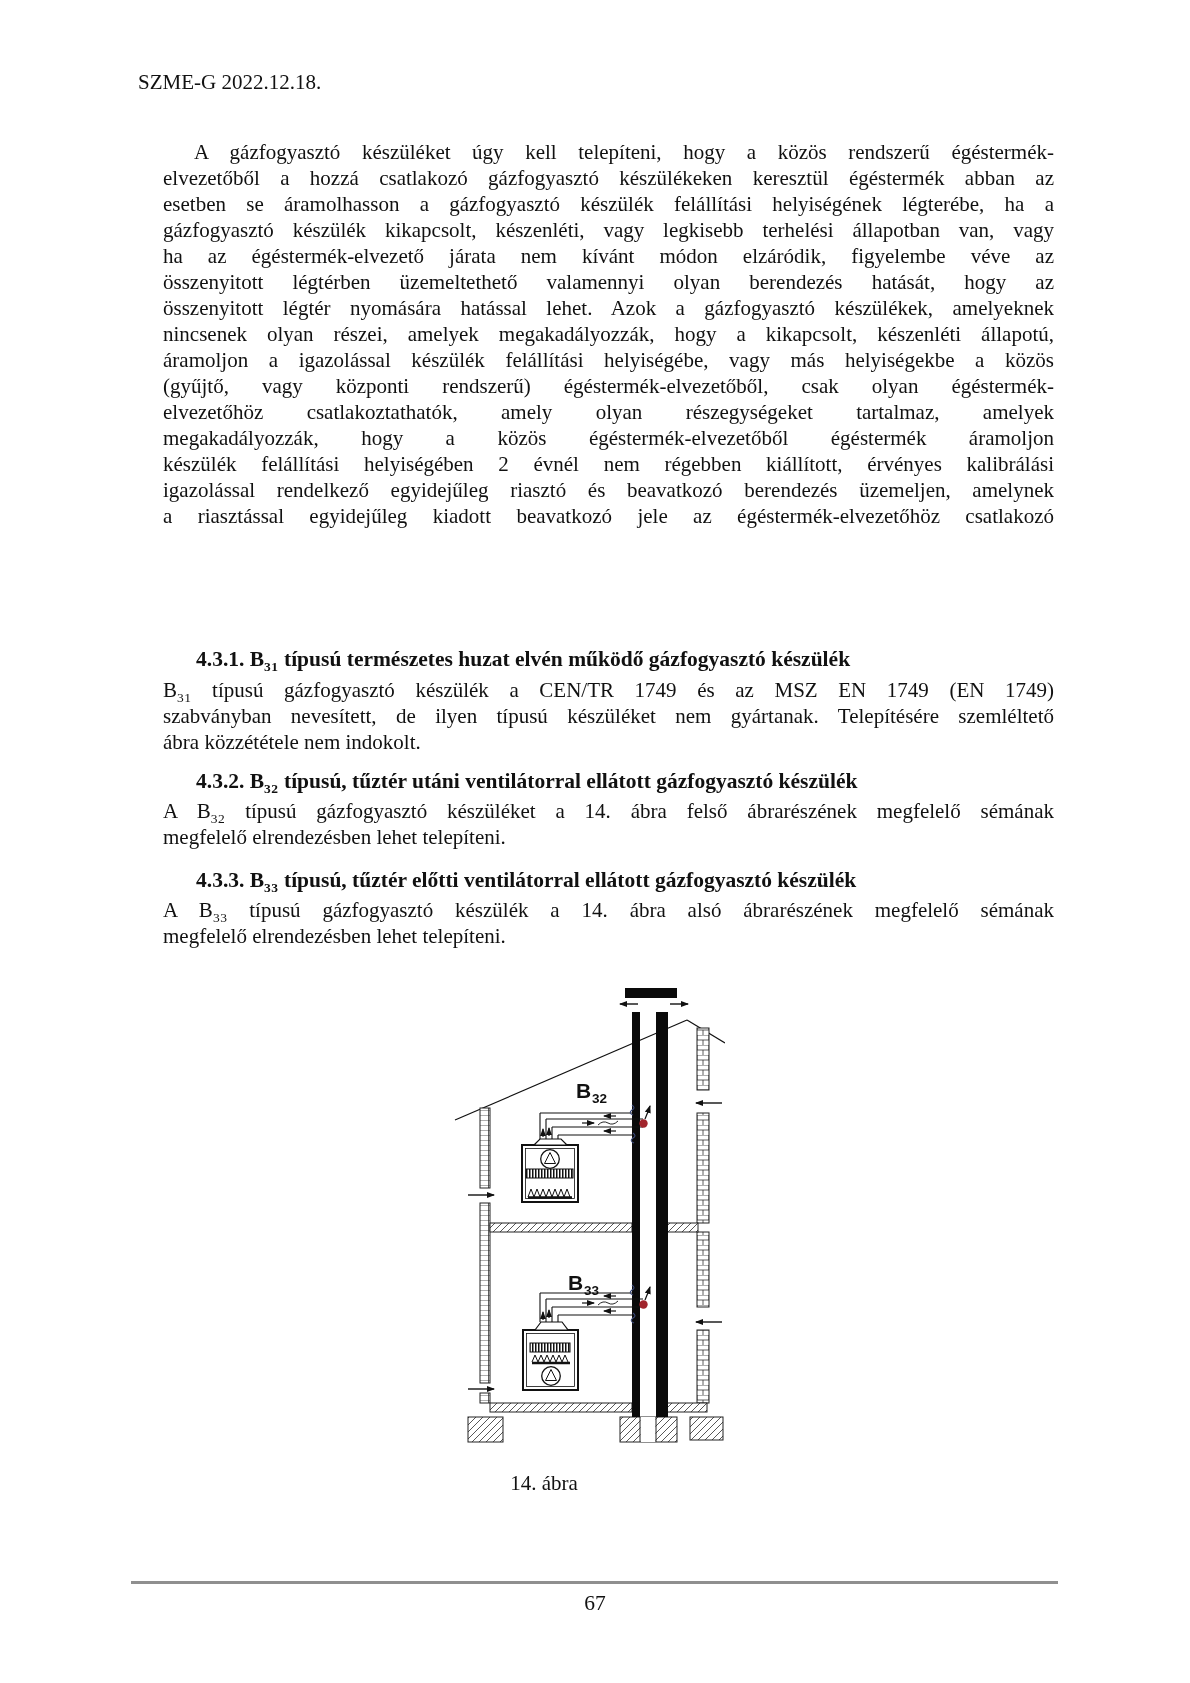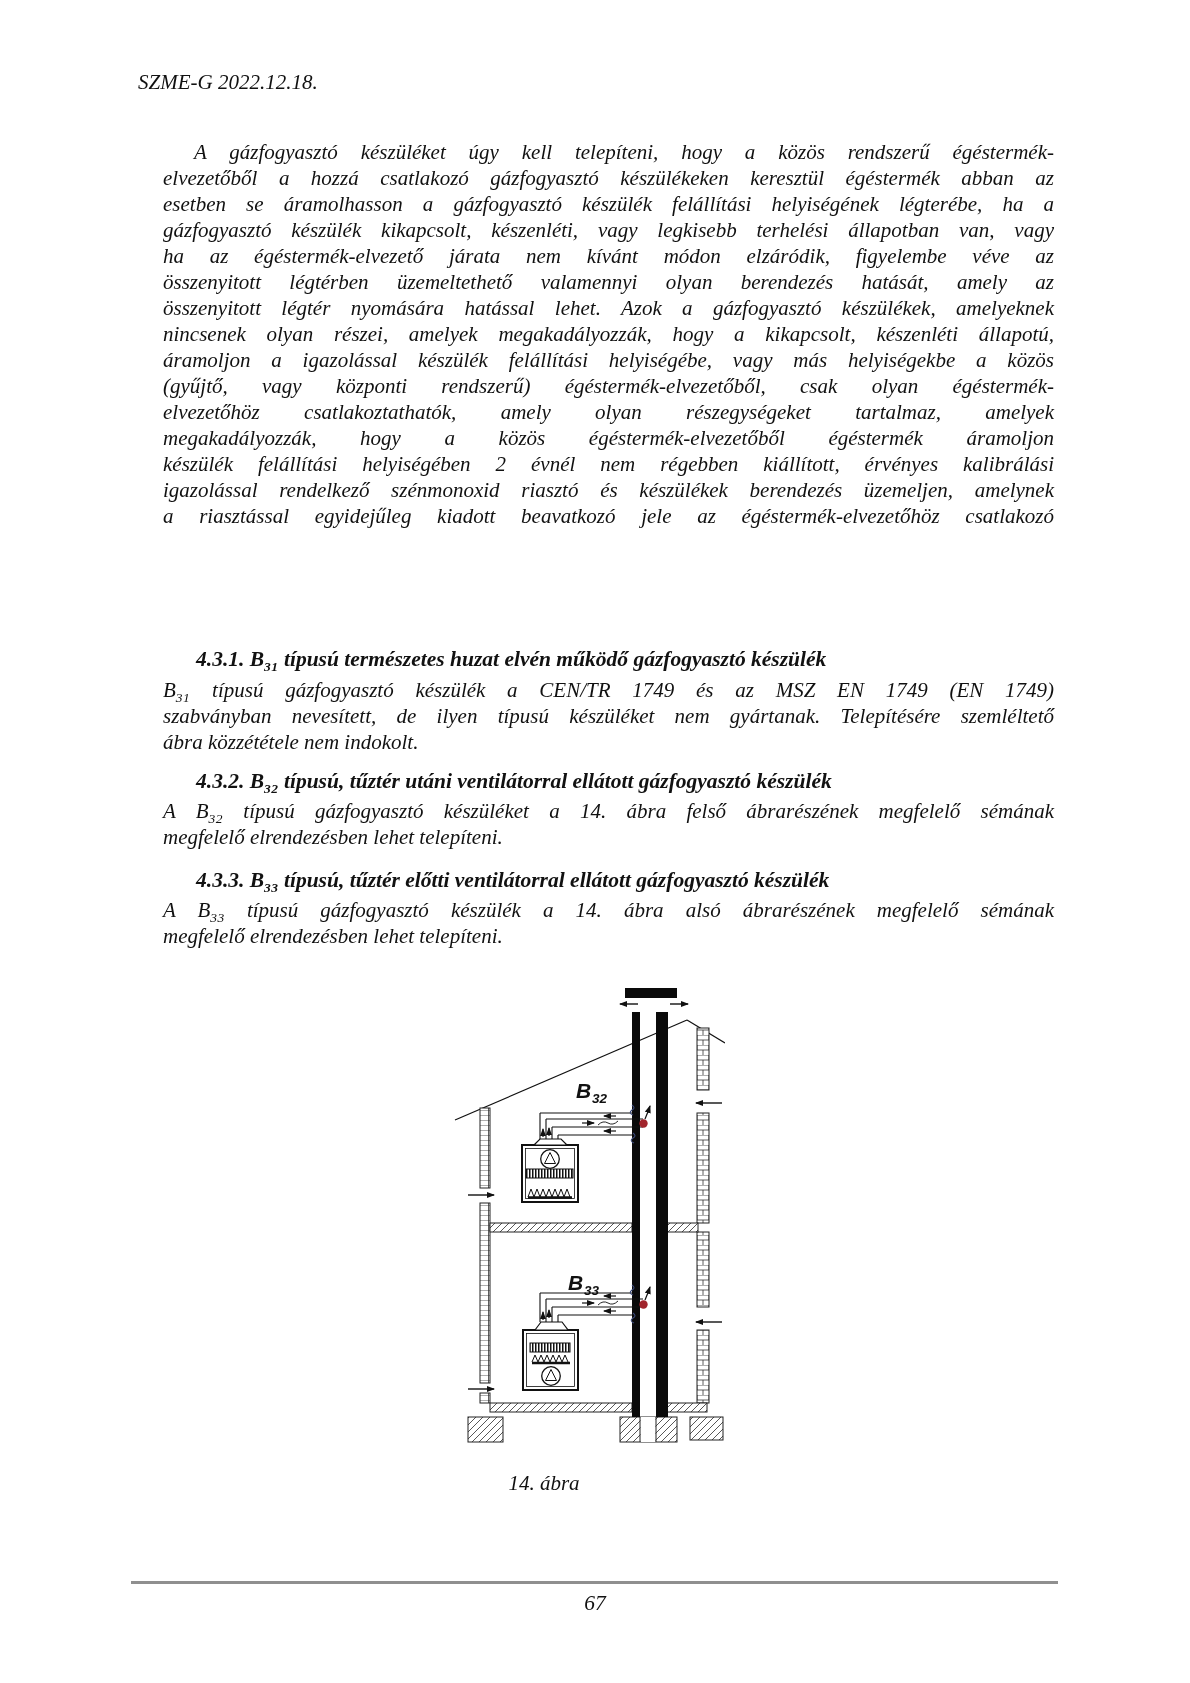--- a/index.html
+++ b/index.html
@@ -4,21 +4,21 @@
 <style>
   html,body{margin:0;padding:0;background:#ffffff;}
   .page{
     position:relative;
     width:1190px;height:1683px;
     background:#ffffff;
     font-family:"Liberation Serif","DejaVu Serif",serif;
     color:#111;
     overflow:hidden;
   }
-  .abs{position:absolute;font-style:italic;}
+  .abs{position:absolute;}
   .hdr{left:138px;top:70px;font-size:21px;}
   .para{left:163px;width:891px;font-size:21px;}
   .line{line-height:26px;height:26px;text-align:justify;text-align-last:justify;}
   .line.noj{text-align-last:left;}
   .line.first{text-indent:31px;}
   .h{left:160px;font-size:21.5px;font-weight:bold;white-space:nowrap;margin-left:36px;}
   .sb{font-size:13.5px;vertical-align:-5px;letter-spacing:0.5px;}
   .figwrap{left:430px;top:945px;width:295px;height:510px;}
   .caption{left:0;top:1471px;width:1088px;text-align:center;font-size:21px;}
   .rule{left:131px;top:1581px;width:927px;height:3px;}
@@ -31,29 +31,29 @@
 <div class="page">
 
   <div class="abs hdr">SZME-G 2022.12.18.</div>
 
   <div class="abs para" style="top:139px">
     <div class="line first">A gázfogyasztó készüléket úgy kell telepíteni, hogy a közös rendszerű égéstermék-</div>
     <div class="line">elvezetőből a hozzá csatlakozó gázfogyasztó készülékeken keresztül égéstermék abban az</div>
     <div class="line">esetben se áramolhasson a gázfogyasztó készülék felállítási helyiségének légterébe, ha a</div>
     <div class="line">gázfogyasztó készülék kikapcsolt, készenléti, vagy legkisebb terhelési állapotban van, vagy</div>
     <div class="line">ha az égéstermék-elvezető járata nem kívánt módon elzáródik, figyelembe véve az</div>
-    <div class="line">összenyitott légtérben üzemeltethető valamennyi olyan berendezés hatását, amely az</div>
+    <div class="line">összenyitott légtérben üzemeltethető valamennyi olyan berendezés hatását, hogy az</div>
     <div class="line">összenyitott légtér nyomására hatással lehet. Azok a gázfogyasztó készülékek, amelyeknek</div>
     <div class="line">nincsenek olyan részei, amelyek megakadályozzák, hogy a kikapcsolt, készenléti állapotú,</div>
     <div class="line">áramoljon a igazolással készülék felállítási helyiségébe, vagy más helyiségekbe a közös</div>
     <div class="line">(gyűjtő, vagy központi rendszerű) égéstermék-elvezetőből, csak olyan égéstermék-</div>
     <div class="line">elvezetőhöz csatlakoztathatók, amely olyan részegységeket tartalmaz, amelyek</div>
     <div class="line">megakadályozzák, hogy a közös égéstermék-elvezetőből égéstermék áramoljon</div>
     <div class="line">készülék felállítási helyiségében 2 évnél nem régebben kiállított, érvényes kalibrálási</div>
-    <div class="line">igazolással rendelkező szénmonoxid riasztó és készülékek berendezés üzemeljen, amelynek</div>
+    <div class="line">igazolással rendelkező egyidejűleg riasztó és beavatkozó berendezés üzemeljen, amelynek</div>
     <div class="line">a riasztással egyidejűleg kiadott beavatkozó jele az égéstermék-elvezetőhöz csatlakozó</div>
   </div>
 
   <div class="abs h" style="top:647px">
     <span>4.3.1. B</span><span class="sb">31</span><span> típusú természetes huzat elvén működő gázfogyasztó készülék</span>
   </div>
   <div class="abs para" style="top:677px">
     <div class="line"><span>B</span><span class="sb">31</span><span> típusú gázfogyasztó készülék a CEN/TR 1749 és az MSZ EN 1749 (EN 1749)</span></div>
     <div class="line">szabványban nevesített, de ilyen típusú készüléket nem gyártanak. Telepítésére szemléltető</div>
     <div class="line noj">ábra közzététele nem indokolt.</div>

